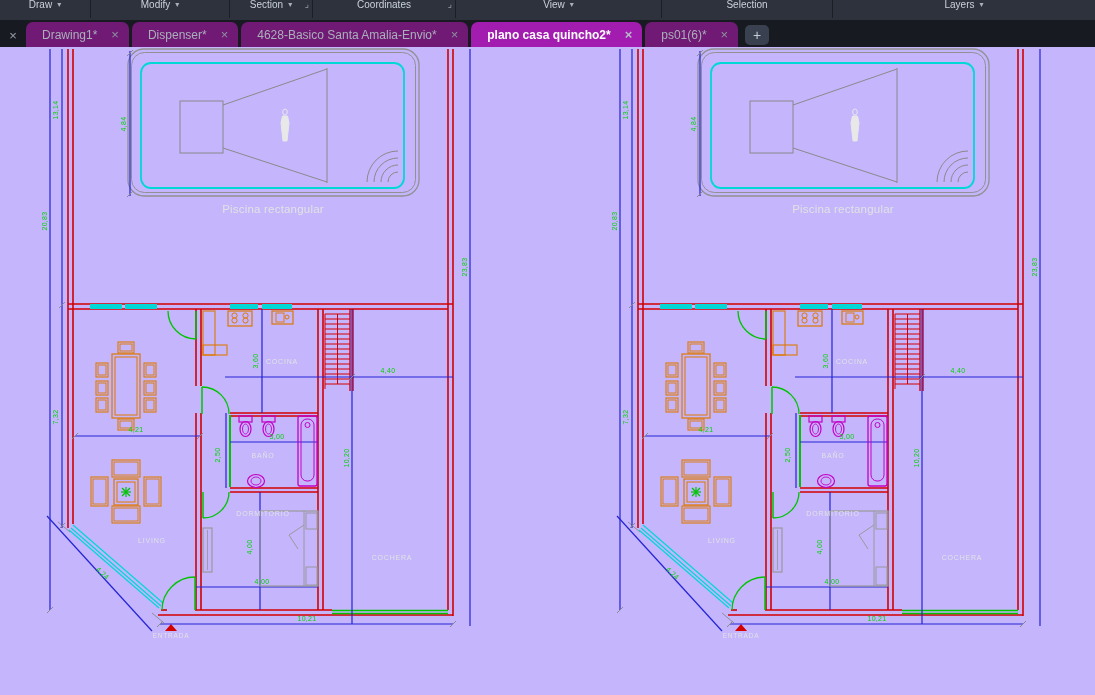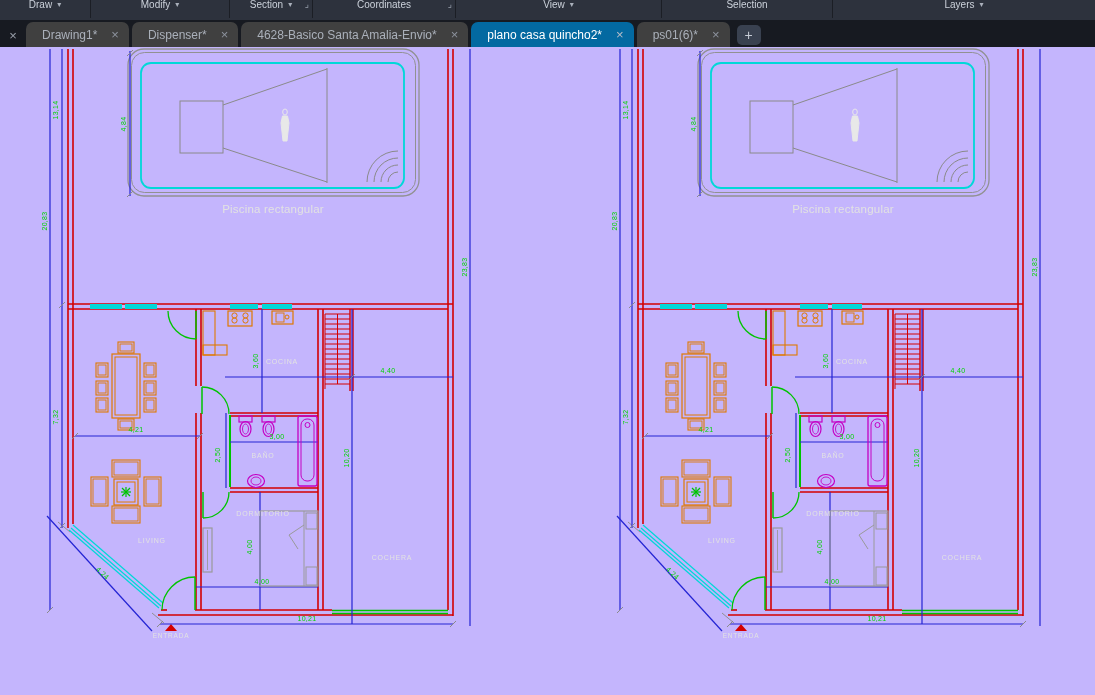--- a/index.html
+++ b/index.html
@@ -13,25 +13,25 @@
            font-size:10px; line-height:13px; margin-top:-2px; padding-top:0; }
   .panel .plabel { white-space:nowrap; }
   .panel .caret { font-size:8px; margin-left:5px; color:#aab0bb; line-height:13px; }
   .panel .expander { position:absolute; right:3px; top:1px; font-size:9px; color:#9aa2ae; line-height:10px; }
 
   
   .tabbar { height:27px; background:#171a21; display:flex; align-items:flex-end; padding:0 2px; }
   .lead-close { width:22px; height:24px; display:flex; align-items:center; justify-content:center;
                 color:#9aa0aa; font-size:13px; margin-right:2px; }
   .tab { height:25px; display:flex; align-items:center; padding:0 10px 0 16px;
-         border-radius:7px 7px 0 0; margin-right:3px; background:#404040;
+         border-radius:7px 7px 0 0; margin-right:3px; background:#701a75;
          color:#aab0ba; font-size:12px; white-space:nowrap; }
   .tab .tlabel { margin-right:14px; }
   .tab .tclose { color:#8d939e; font-size:13px; }
-  .tab.active { background:#0369a1; color:#ffffff; font-weight:normal; }
+  .tab.active { background:#a21caf; color:#ffffff; font-weight:bold; }
   .tab.active .tclose { color:#b7bdc8; }
   .newtab { width:24px; height:20px; margin:0 0 2px 4px; background:#394150; border-radius:5px;
             display:flex; align-items:center; justify-content:center; color:#c6ccd6; font-size:14px; }
 
   
   .canvas { position:relative; height:650px; background:#c4b5fd; }
   .canvas svg { position:absolute; inset:0; display:block; }
   svg text { font-family:"Liberation Sans", sans-serif; }
 
   

